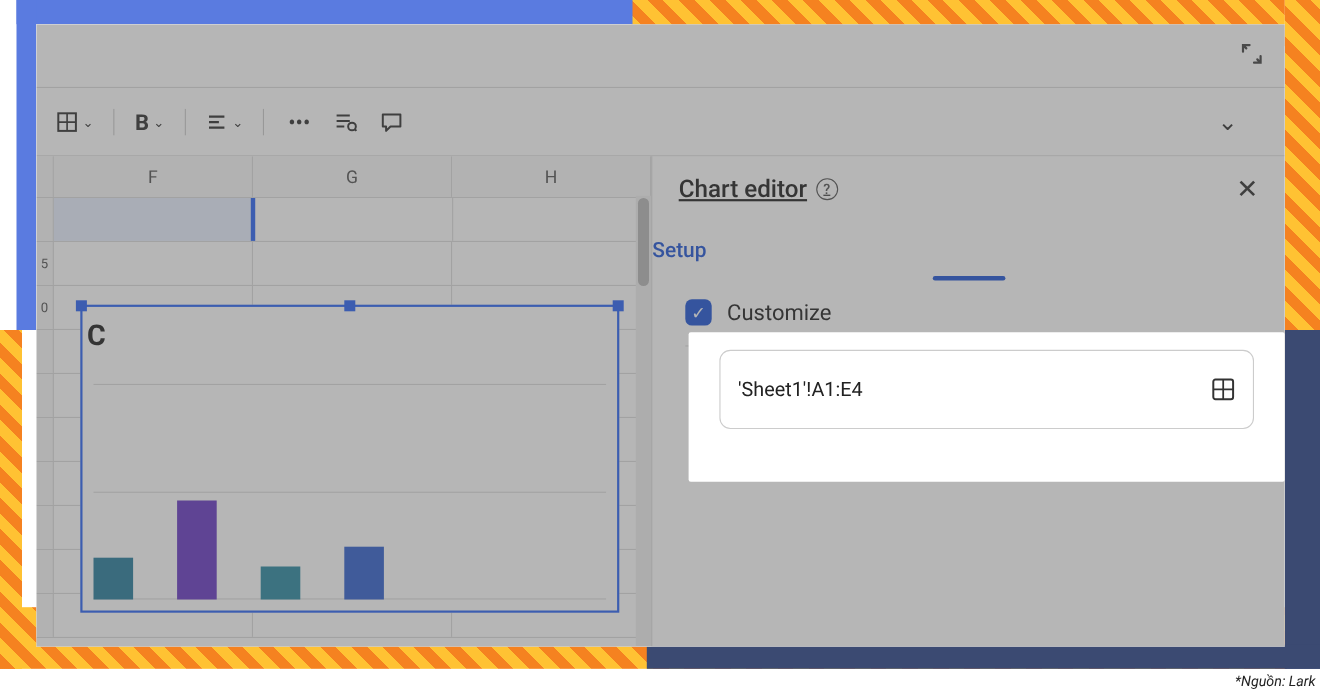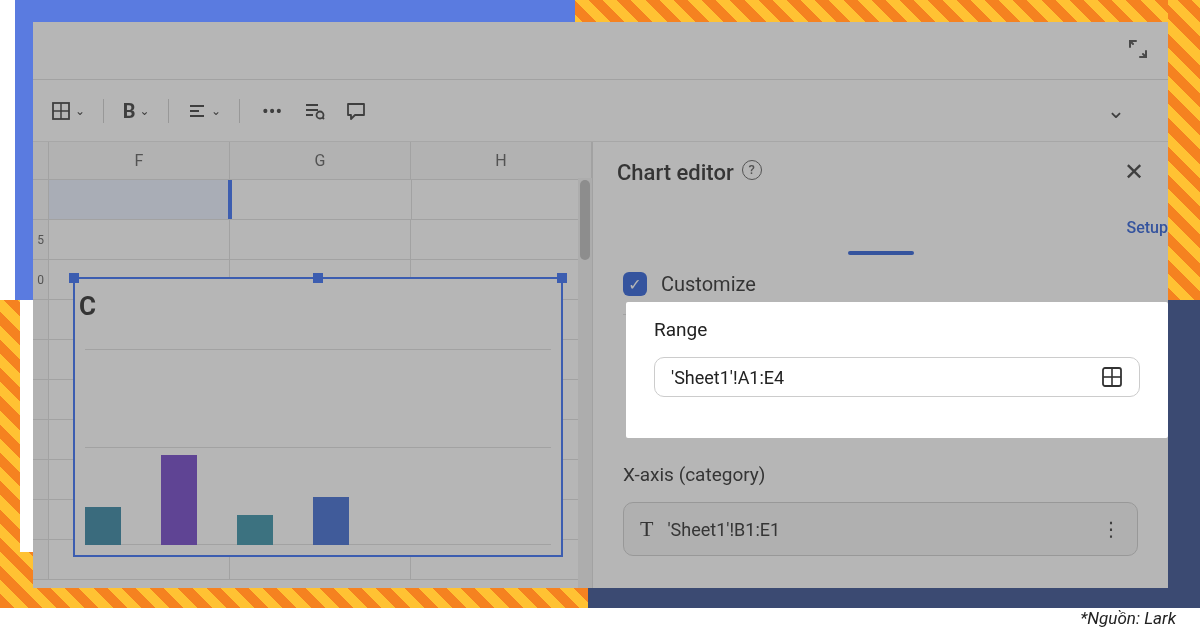--- a/index.html
+++ b/index.html
@@ -32,23 +32,23 @@
   .solid-dark {
     position: absolute;
     background: #3b4a72;
   }
   .solid-dark.right { top: 300px; right: 0; width: 32px; bottom: 22px; }
   .solid-dark.bottom { right: 0; bottom: 22px; width: 612px; height: 22px; }
 
   .attribution {
     position: absolute;
     bottom: 2px;
-    right: 24px;
+    right: 4px;
     font-style: italic;
-    font-size: 17px;
+    font-size: 13px;
     color: #222;
   }
 
   
   .app {
     position: absolute;
     top: 22px;
     left: 33px;
     right: 32px;
     bottom: 42px;
@@ -171,33 +171,33 @@
   .editor {
     flex: 1;
     padding: 0 0 0 0;
     position: relative;
   }
   .editor-head {
     display:flex; align-items:center; justify-content:space-between;
     padding: 0 24px;
     height: 60px;
   }
-  .editor-head h2 { font-size:22px; font-weight:500; color:#222; display:flex; gap:8px;}
+  .editor-head h2 { font-size:22px; font-weight:500; color:#222; display:flex; align-items:center; gap:8px;text-decoration:underline;}
   .help-circle {
     width:20px; height:20px; border:1.6px solid #555; border-radius:50%;
     display:inline-flex; align-items:center; justify-content:center;
     font-size:13px; color:#555;
   }
   .close-x { font-size:24px; color:#333;}
 
   .tabs {
     display:flex; height:52px; border-bottom:1px solid transparent;
   }
   .tabs .tab {
-    flex:1; text-align:right; line-height:52px; font-size:16px; color:#333;
+    flex:1; text-align:left; line-height:52px; font-size:19px; color:#333;
   }
   .tabs .tab.active {
     color:#2257d6; font-weight:500; position:relative;
   }
   .tabs .tab.active::after {
     content:""; position:absolute; bottom:-2px; left:50%; transform:translateX(-50%);
     width:66px; height:4px; background:#2257d6; border-radius:2px;
   }
 
   .section { padding: 18px 30px;}
@@ -206,21 +206,21 @@
     width:24px; height:24px; border-radius:6px; background:#2257d6;
     display:flex; align-items:center; justify-content:center; color:#fff; font-size:16px;
   }
   .chk-label { font-size:20px; color:#222;}
   .section-divider { height:1px; background:#ddd; margin: 0 30px;}
 
   .section-label { font-size:19px; color:#222; margin-bottom:16px;}
   .range-field {
     display:flex; align-items:center;
     border:1px solid #ccc; border-radius:10px;
-    height:40px; padding: 0 16px;
+    height:72px; padding: 0 16px;
     font-size:18px; color:#222;
     justify-content:space-between;
   }
   .grid-icon {
     width:22px; height:22px;
     display:inline-block;
   }
   .grid-icon svg { width:100%; height:100%;}
 
   .xaxis-field {
@@ -430,36 +430,27 @@
       <div class="section">
         <div class="checkbox-row">
           <div class="chk">✓</div>
           <span class="chk-label">Customize</span>
         </div>
       </div>
       <div class="section-divider"></div>
 
       <div class="section" style="visibility:hidden; height:136px"></div>
 
-      <div class="section" style="padding-top:12px">
-        <div class="section-label">X-axis (category)</div>
-        <div class="xaxis-field">
-          <span class="t-ico">T</span>
-          <span>'Sheet1'!B1:E1</span>
-          <span class="dots">⋮</span>
-        </div>
-      </div>
     </div>
 
   </div>
 
   <div class="dim"></div>
 
   <div class="highlight range-section-hl">
-    <div class="section-label">Range</div>
     <div class="range-field">
       <span>'Sheet1'!A1:E4</span>
       <span class="grid-icon">
         <svg viewBox="0 0 22 22">
             <rect x="2" y="2" width="18" height="18" rx="2" fill="none" stroke="#333" stroke-width="1.8"></rect>
             <line x1="11" y1="2" x2="11" y2="20" stroke="#333" stroke-width="1.6"></line>
             <line x1="2" y1="11" x2="20" y2="11" stroke="#333" stroke-width="1.6"></line>
           </svg>
       </span>
     </div>

